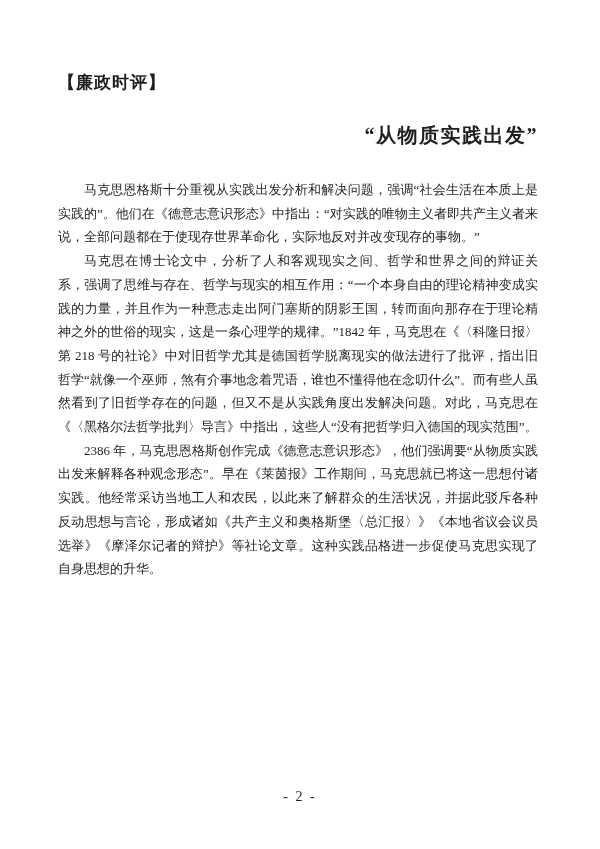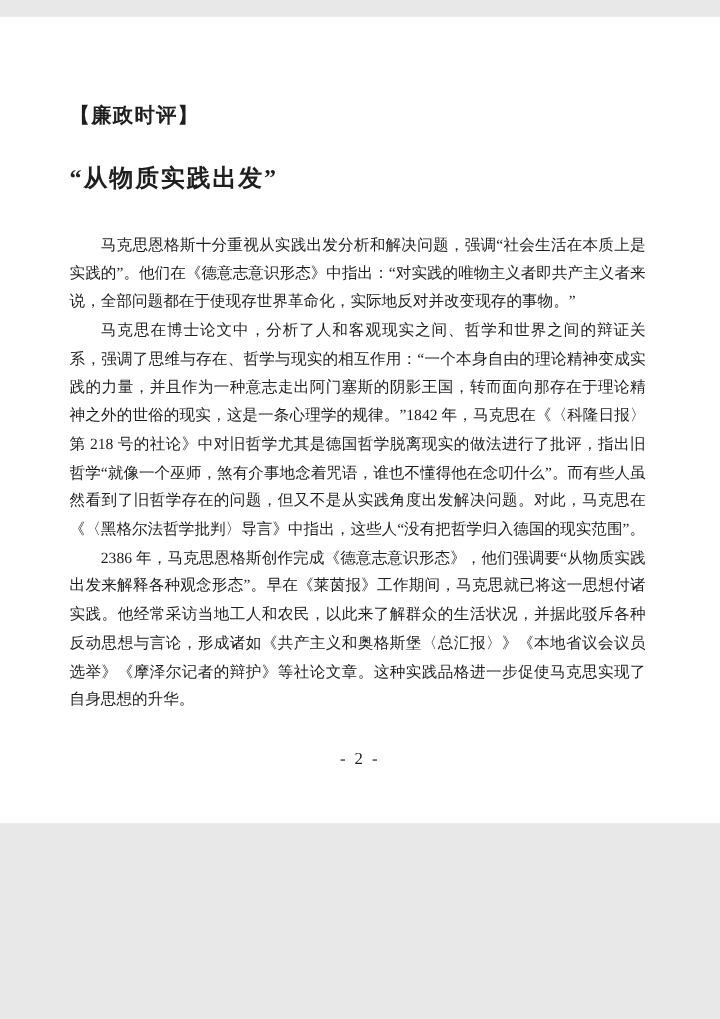--- a/index.html
+++ b/index.html
@@ -3,42 +3,42 @@
 <meta charset="utf-8">
 <style>
   html, body {
     margin: 0;
     padding: 0;
     background: #e8e8e8;
   }
   .page {
     position: relative;
     width: 600px;
-    height: 672px;
-    margin: 14px auto;
+    height: 849px;
+    margin: 0 auto;
     background: #ffffff;
     box-sizing: border-box;
     padding: 0 62px 0 58px;
     overflow: hidden;
     font-family: "Liberation Serif", "DejaVu Serif", serif;
     color: #1f1f1f;
   }
   .col-header {
     margin-top: 71px;
     font-size: 17px;
     font-weight: bold;
     letter-spacing: 1px;
     line-height: 24px;
     text-align: left;
   }
   .article-title {
     margin: 26px 0 0 0;
     font-size: 20px;
     font-weight: bold;
-    text-align: left;
+    text-align: right;
     letter-spacing: 1.5px;
     line-height: 28px;
   }
   .body-text {
     margin-top: 29px;
   }
   .para {
     margin: 0;
     font-size: 13px;
     line-height: 23.7px;

